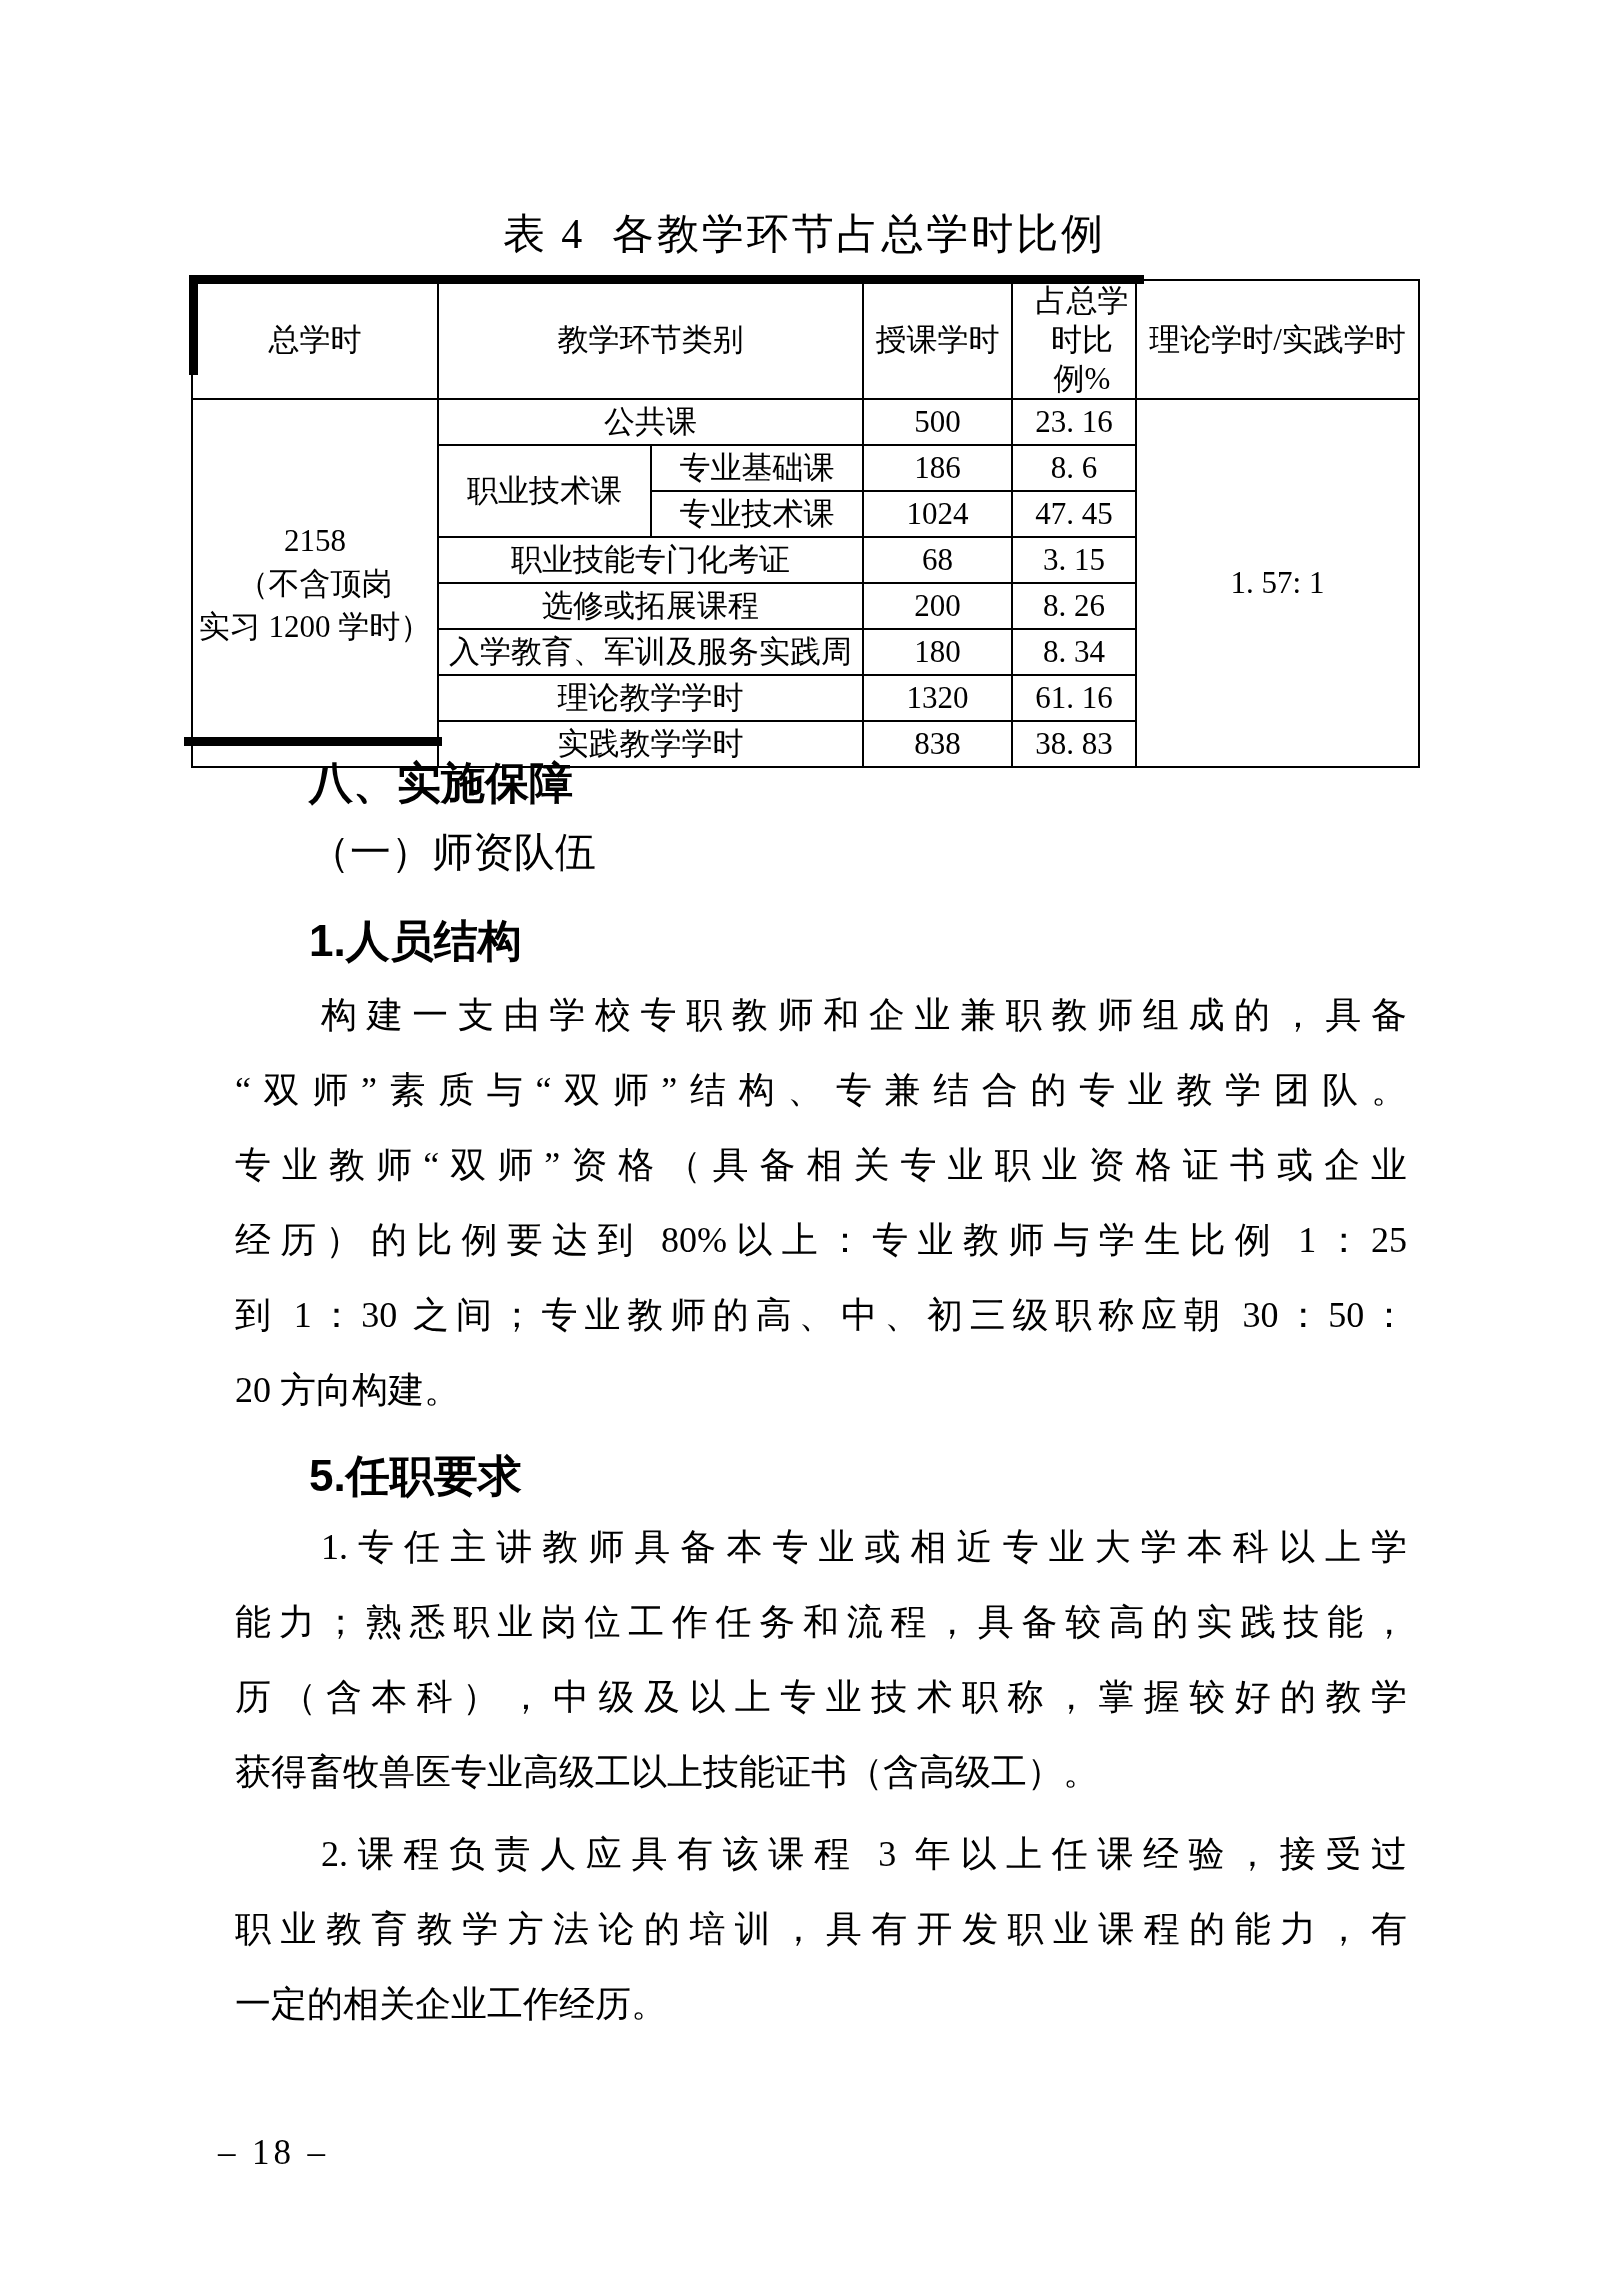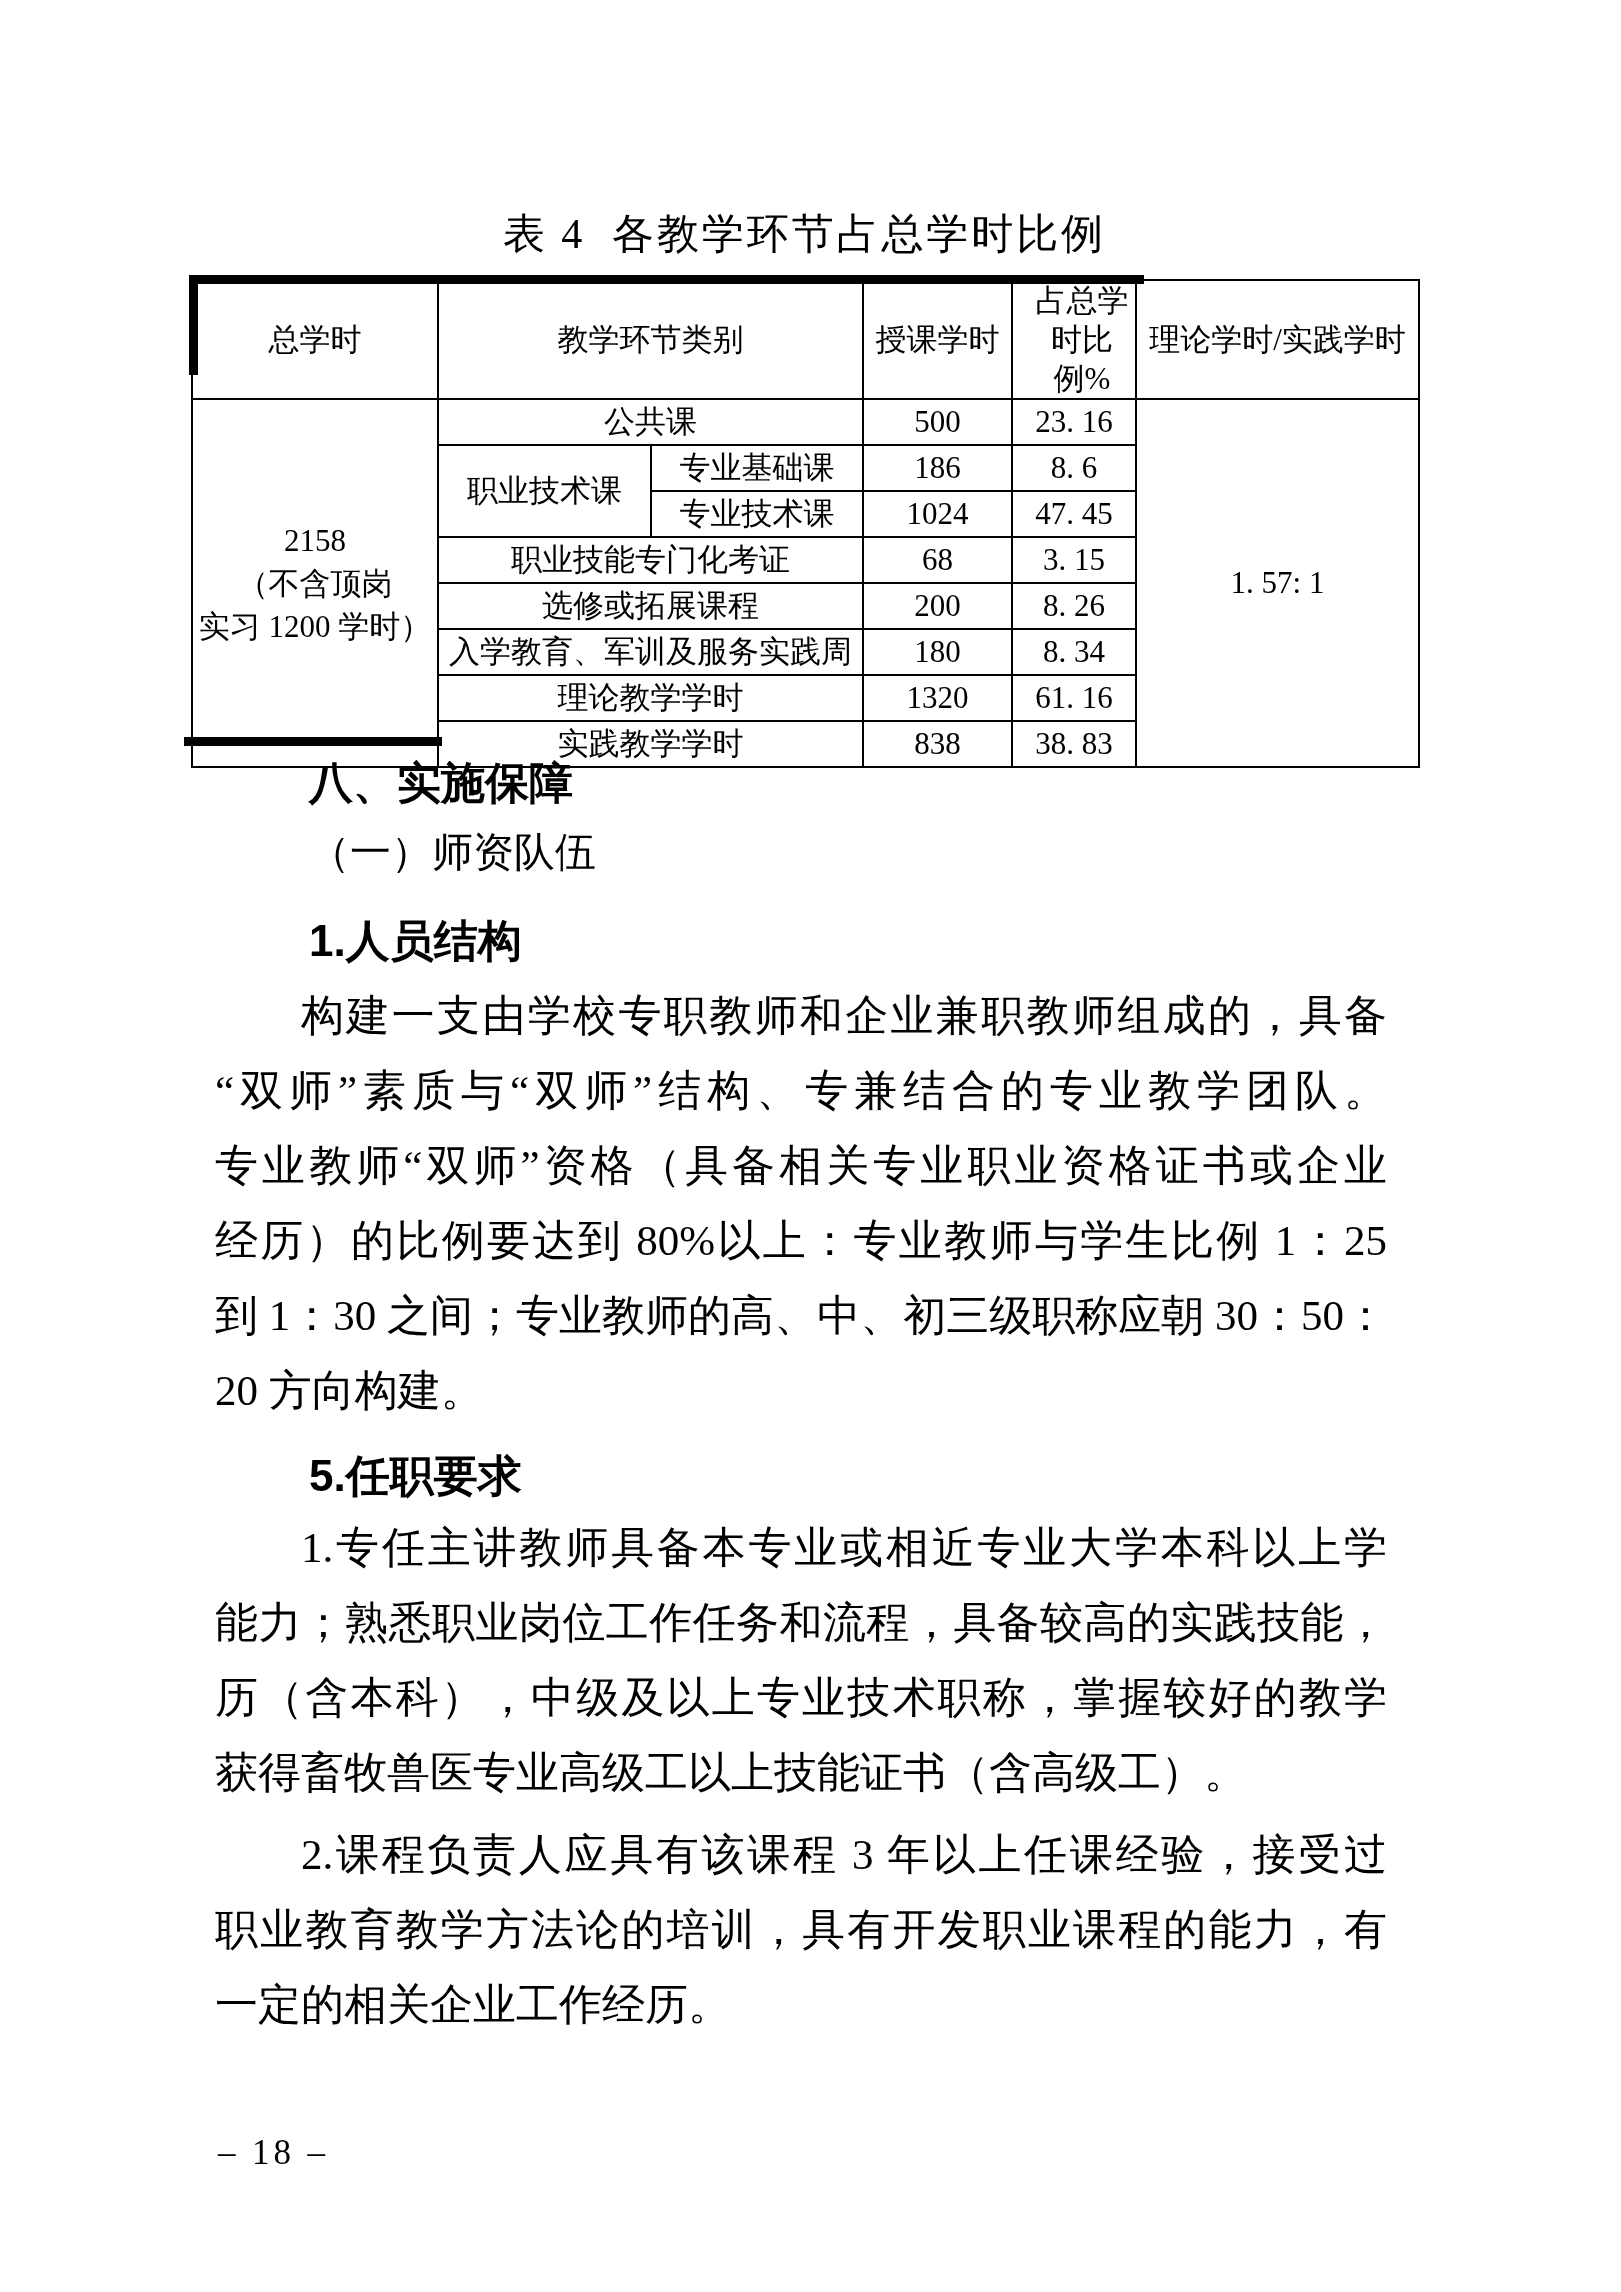--- a/index.html
+++ b/index.html
@@ -43,21 +43,21 @@
   }
   .h-sub {
     position:absolute; left:309px; font-size:41px; font-weight:normal;
     line-height:59px; white-space:nowrap;
   }
   .h8  { top:753px; }
   .hs1 { top:823px; }
   .hp1 { top:911px; }
   .hp2 { top:1446px; }
   
-  .para { position:absolute; left:215px; width:1172px; font-size:43px; }
+  .para { position:absolute; left:235px; width:1172px; font-size:36px; }
   .p1 { top:978px; }
   .p2 { top:1510px; }
   .p3 { top:1817px; }
   .pl {
     line-height:75px; white-space:nowrap;
     text-align:justify; text-align-last:justify;
   }
   .pl-indent { padding-left:86px; }
   .pl-end { text-align-last:left; }
   

